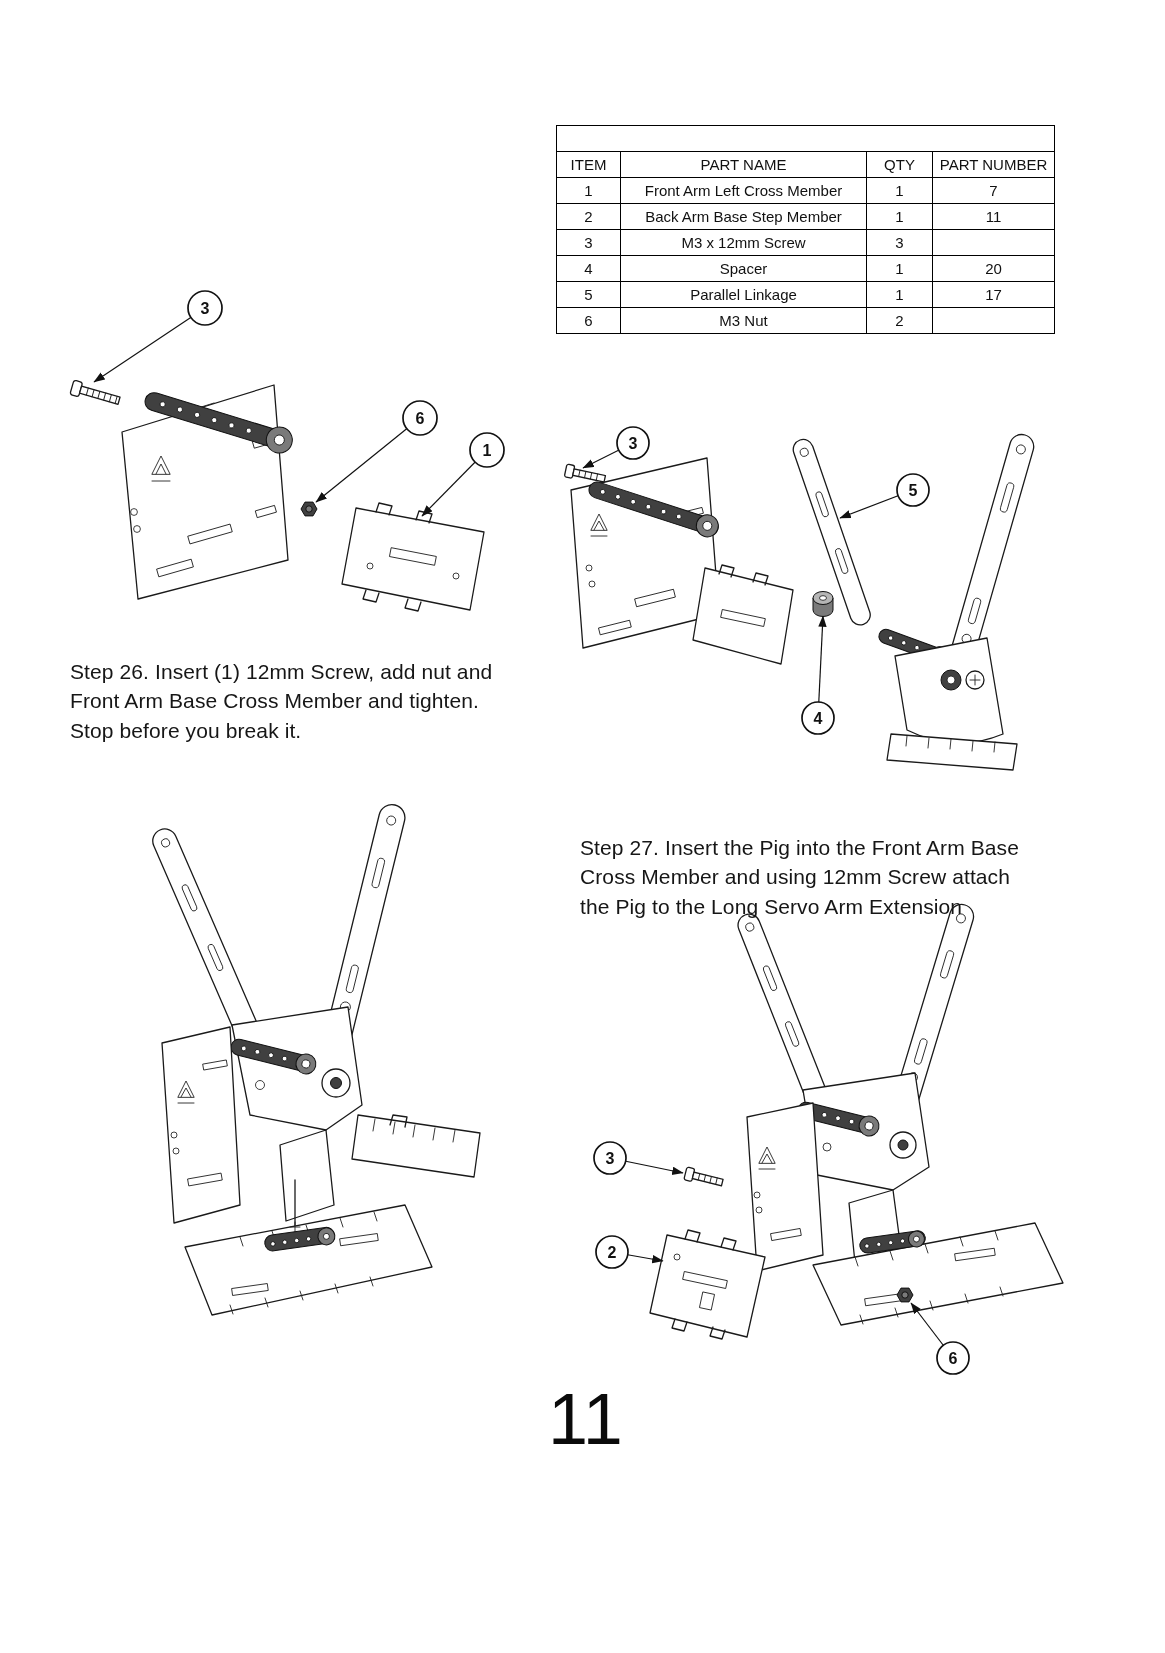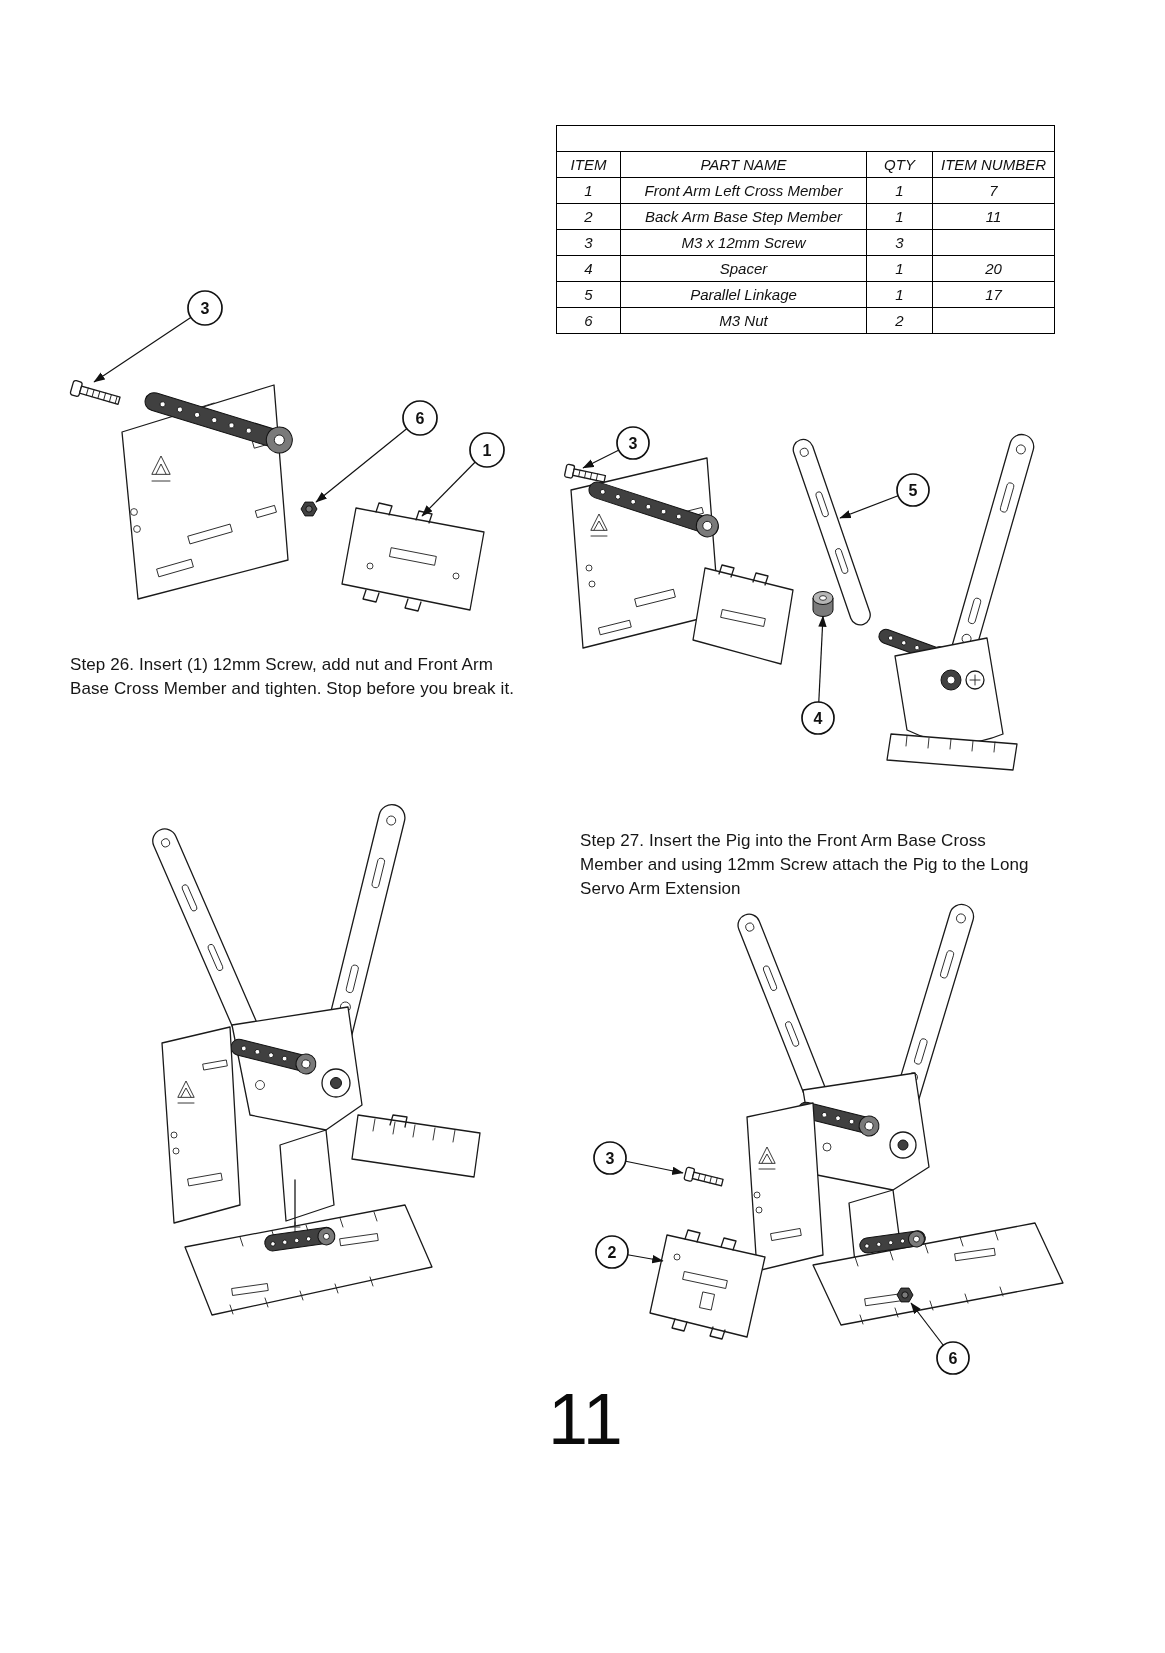--- a/index.html
+++ b/index.html
@@ -9,37 +9,37 @@
     width: 1165px;
     height: 1653px;
     background: #ffffff;
     font-family: "Liberation Sans", sans-serif;
     color: #1a1a1a;
     overflow: hidden;
   }
   .abs { position: absolute; }
 
   
-  table.parts { border-collapse: collapse; position: absolute; left: 556px; top: 125px; table-layout: fixed; font-style: italic; }
+  table.parts { border-collapse: collapse; position: absolute; left: 556px; top: 125px; table-layout: fixed; }
   table.parts td, table.parts th {
     border: 1.6px solid #000;
     font-size: 15px;
     font-weight: 400;
     text-align: center;
     padding: 2px 5px;
     height: 26px;
     color: #111;
     overflow: hidden;
     white-space: nowrap;
   }
 
   
   .caption {
     position: absolute;
-    font-size: 17px;
+    font-size: 21px;
     line-height: 1.4;
     color: #161616;
     letter-spacing: 0.1px;
   }
 
   .pageno {
     position: absolute;
     left: 548px;
     top: 1378px;
     font-size: 72px;
@@ -72,21 +72,21 @@
         <col style="width:122px">
     </colgroup>
     <tbody>
         <tr>
       <td colspan="4"></td>
     </tr>
     <tr>
       <th>ITEM</th>
       <th>PART NAME</th>
       <th>QTY</th>
-      <th>ITEM NUMBER</th>
+      <th>PART NUMBER</th>
     </tr>
     <tr>
       <td>1</td>
       <td>Front Arm Left Cross Member</td>
       <td>1</td>
       <td>7</td>
     </tr>
     <tr>
       <td>2</td>
       <td>Back Arm Base Step Member</td>

